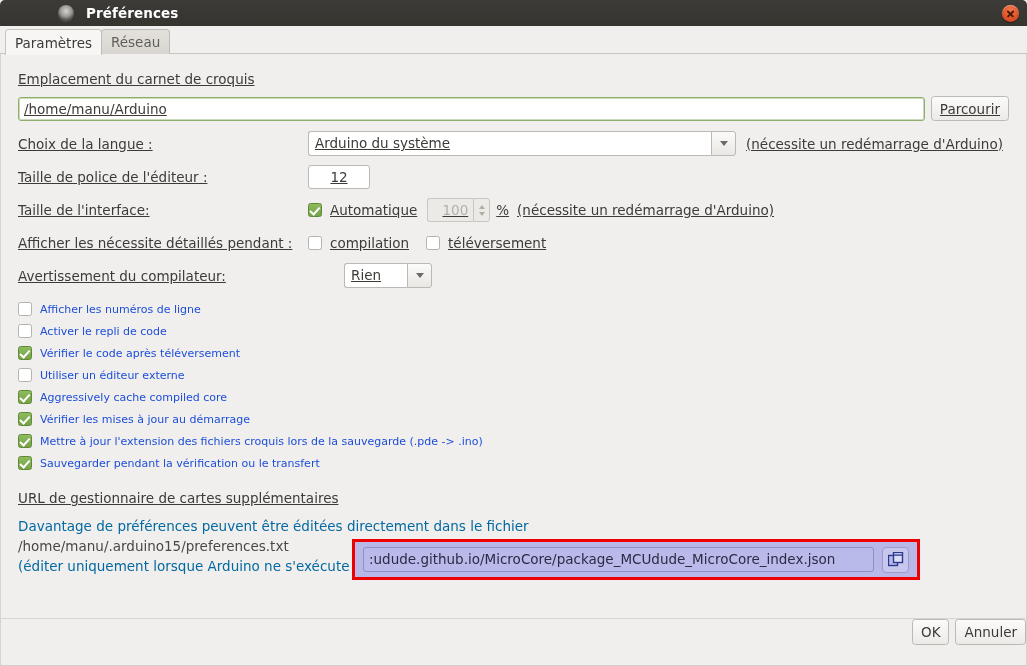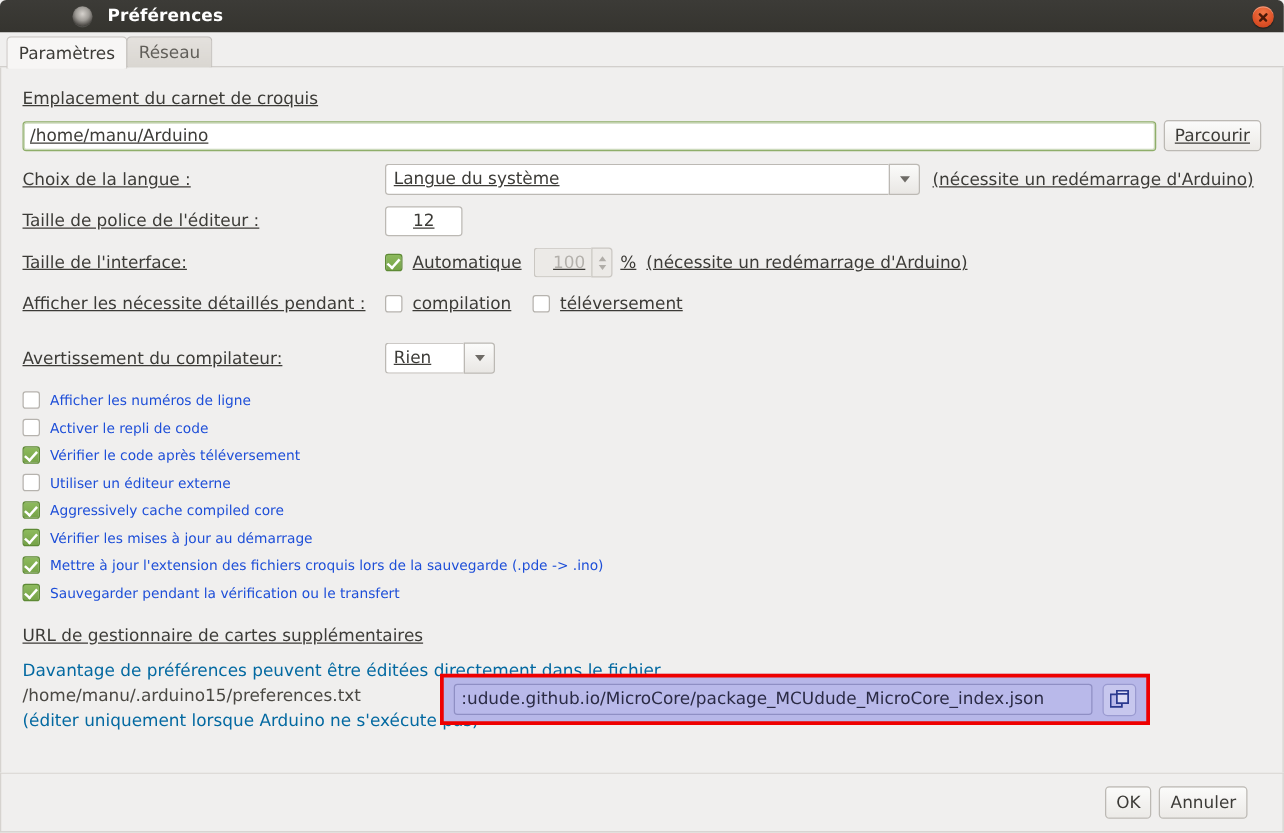--- a/index.html
+++ b/index.html
@@ -362,23 +362,23 @@
   
   .footer {
     flex: 0 0 48px;
     background: #f0efee;
     border-left: 1px solid #d6d3cf;
     border-right: 1px solid #d6d3cf;
     border-bottom: 1px solid #d0cdc9;
     border-top: 1px solid #d8d5d1;
     box-sizing: border-box;
     display: flex;
-    align-items: center;
+    align-items: flex-start;
     justify-content: flex-end;
-    padding-right: 28px;
+    padding-right: 0;
     gap: 6px;
   }
   .footer .btn { height: 26px; min-width: 30px; }
 
   .spacer-sm { height: 8px; }
 </style>
 </head>
 <body>
 
 <div class="window">
@@ -400,21 +400,21 @@
       <span class="lbl">Emplacement du carnet de croquis</span>
     </div>
     <div class="row" style="margin-top:6px;">
       <input class="textfield focused" style="width: 912px;" type="text" value="/home/manu/Arduino">
       <button class="btn" style="margin-left:6px;">Parcourir</button>
     </div>
 
     <div class="row" style="margin-top:10px;">
       <span class="lbl" style="width:290px;">Choix de la langue :</span>
       <div class="combo" style="width:428px;">
-        <div class="combo-text">Langue du système</div>
+        <div class="combo-text">Arduino du système</div>
         <div class="combo-arrow">
           <span class="arrow-down"></span>
         </div>
       </div>
       <span class="lbl" style="margin-left:10px;">(nécessite un redémarrage d'Arduino)</span>
     </div>
 
     <div class="row" style="margin-top:9px;">
       <span class="lbl" style="width:290px;">Taille de police de l'éditeur :</span>
       <input class="textfield" style="width: 62px; text-align: center;" type="text" value="12">
@@ -436,21 +436,21 @@
     </div>
 
     <div class="row" style="margin-top:10px;">
       <span class="lbl" style="width:290px;">Afficher les nécessite détaillés pendant :</span>
       <span class="cb off"></span>
       <span class="lbl" style="margin-left:8px;">compilation</span>
       <span class="cb off" style="margin-left:17px;"></span>
       <span class="lbl" style="margin-left:8px;">téléversement</span>
     </div>
 
-    <div class="row" style="margin-top:20px;">
+    <div class="row" style="margin-top:9px;gap:36px;">
       <span class="lbl" style="width:290px;">Avertissement du compilateur:</span>
       <div class="combo" style="width:88px;">
         <div class="combo-text">Rien</div>
         <div class="combo-arrow">
           <span class="arrow-down"></span>
         </div>
       </div>
     </div>
 
     <div class="spacer-sm"></div>

